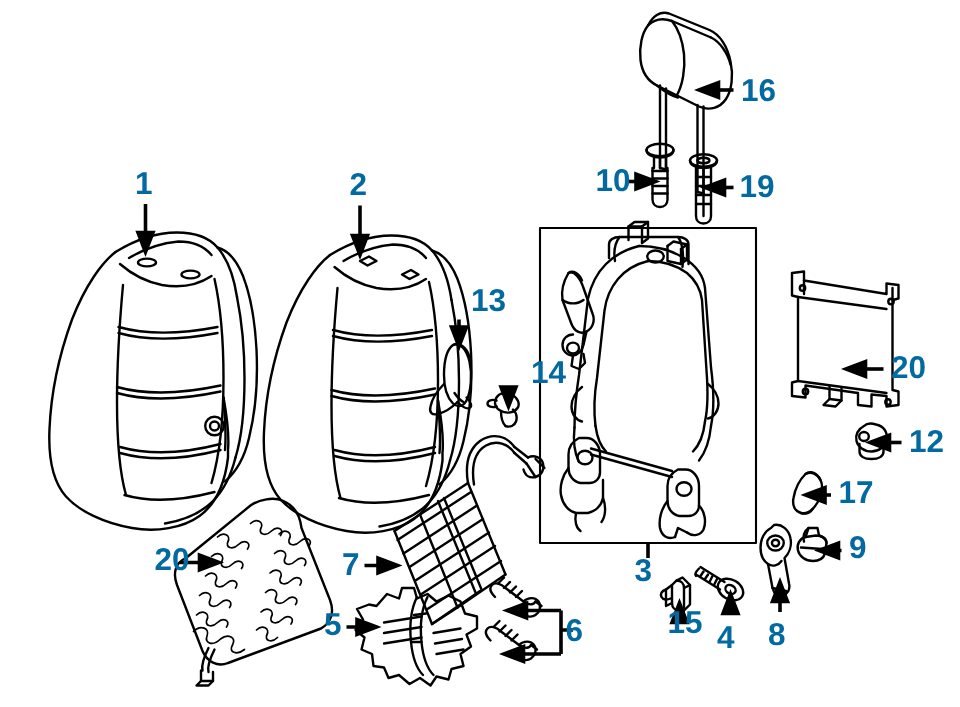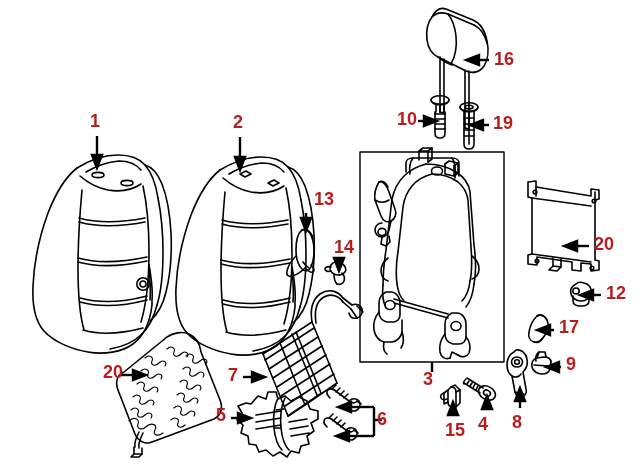--- a/index.html
+++ b/index.html
@@ -1,19 +1,19 @@
 <!DOCTYPE html>
 <html><head>
 <meta charset="utf-8">
 <style>
   html,body{margin:0;padding:0;background:#ffffff;}
   body{width:640px;height:471px;font-family:"Liberation Sans",sans-serif;overflow:hidden;}
   #stage{position:relative;width:640px;height:471px;background:#fff;}
   #stage svg{position:absolute;left:0;top:0;}
-  .lbl{position:absolute;font-family:"Liberation Sans",sans-serif;font-size:18px;font-weight:700;color:#b91c1c;line-height:1;white-space:nowrap;}
+  .lbl{position:absolute;font-family:"Liberation Sans",sans-serif;font-size:21px;font-weight:700;color:#0369a1;line-height:1;white-space:nowrap;}
 </style>
 </head>
 <body>
 
 <div id="stage">
 
 <svg width="640" height="471" viewBox="0 0 640 471" xmlns="http://www.w3.org/2000/svg">
   <rect x="0" y="0" width="640" height="471" fill="#ffffff"></rect>
 
   <g fill="none" stroke="#000" stroke-width="1.6" stroke-linejoin="round" stroke-linecap="round">
@@ -447,20 +447,20 @@
 <div class="lbl" style="left:478px;top:415px">4</div>
 <div class="lbl" style="left:216px;top:406px">5</div>
 <div class="lbl" style="left:377px;top:410px">6</div>
 <div class="lbl" style="left:228px;top:366px">7</div>
 <div class="lbl" style="left:512px;top:413px">8</div>
 <div class="lbl" style="left:566px;top:355px">9</div>
 <div class="lbl" style="left:559px;top:318px">17</div>
 <div class="lbl" style="left:594px;top:235px">20</div>
 <div class="lbl" style="left:606px;top:284px">12</div>
 <div class="lbl" style="left:314px;top:190px">13</div>
-<div class="lbl" style="left:334px;top:238px">14</div>
-<div class="lbl" style="left:445px;top:421px">15</div>
+<div class="lbl" style="left:354px;top:238px">14</div>
+<div class="lbl" style="left:445px;top:405px">15</div>
 <div class="lbl" style="left:494px;top:50px">16</div>
 <div class="lbl" style="left:397px;top:110px">10</div>
 <div class="lbl" style="left:493px;top:114px">19</div>
 <div class="lbl" style="left:103px;top:363px">20</div>
 
 </div>
 
 </body></html>

